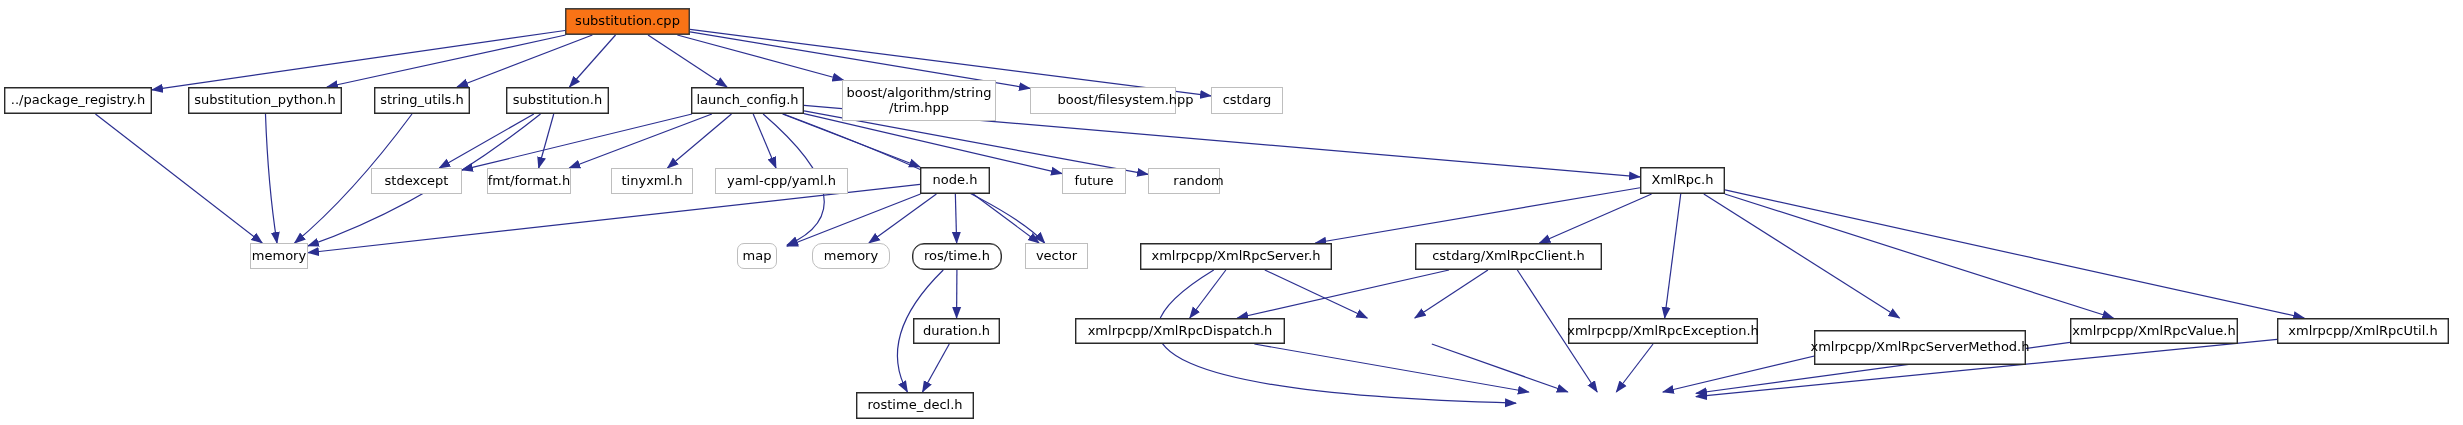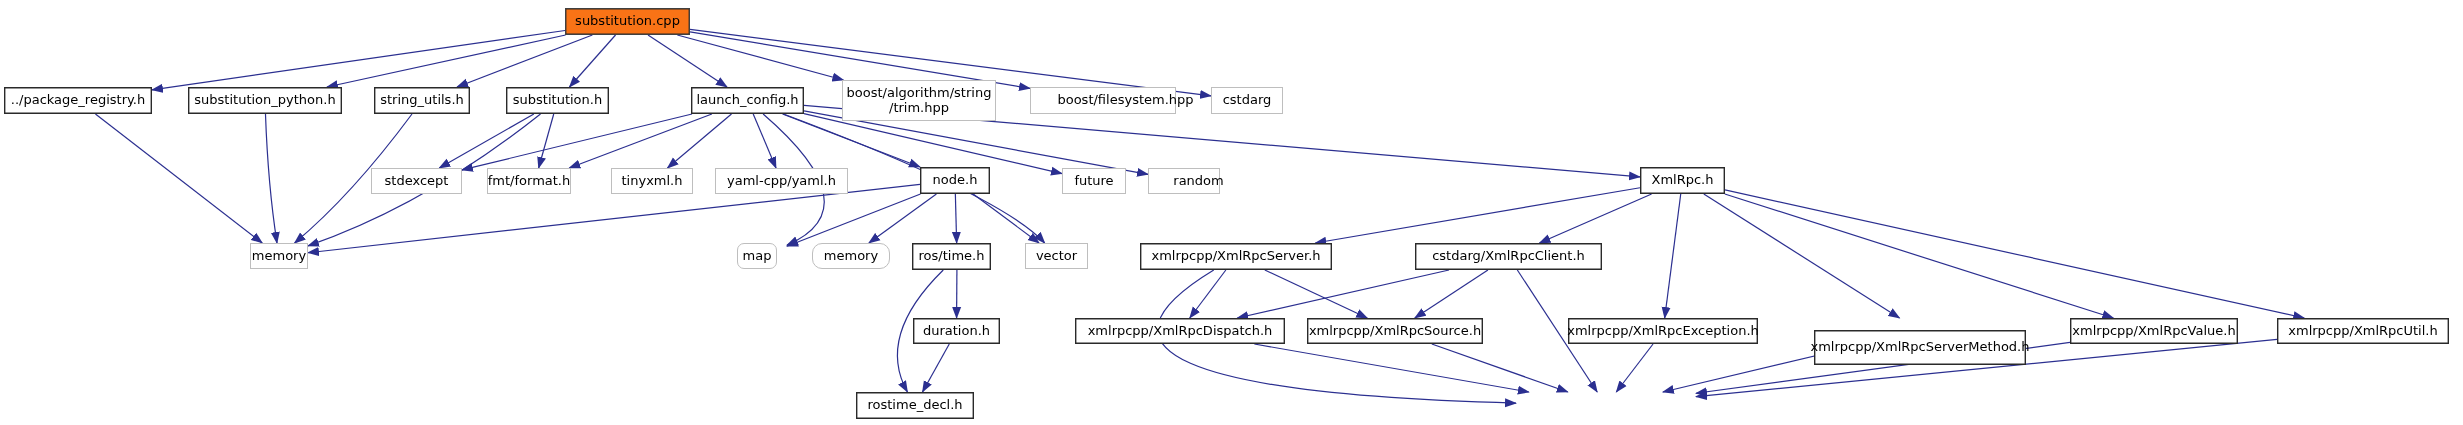--- a/index.html
+++ b/index.html
@@ -89,25 +89,24 @@
     <div class="gnode plain" style="left: 487px; top: 168px; width: 84px; height: 26px;">fmt/format.h</div>
     <div class="gnode plain" style="left: 611px; top: 168px; width: 82px; height: 26px;">tinyxml.h</div>
     <div class="gnode plain" style="left: 715px; top: 168px; width: 133px; height: 26px;">yaml-cpp/yaml.h</div>
     <div class="gnode linked" style="left: 920px; top: 167px; width: 70px; height: 27px;">node.h</div>
     <div class="gnode plain" style="left: 1062px; top: 168px; width: 64px; height: 26px;">future</div>
     <div class="gnode plain" style="left: 1148px; top: 168px; width: 72px; height: 26px; padding-left: 32px;">random</div>
     <div class="gnode linked" style="left: 1640px; top: 167px; width: 85px; height: 27px; text-align: right;">XmlRpc.h</div>
     <div class="gnode plain" style="left: 250px; top: 243px; width: 58px; height: 26px;">memory</div>
     <div class="gnode plain" style="left: 737px; top: 243px; width: 40px; height: 26px; border-radius: 7px;">map</div>
     <div class="gnode plain" style="left: 812px; top: 243px; width: 78px; height: 26px; border-radius: 10px;">memory</div>
-    <div class="gnode linked" style="left: 912px; top: 243px; width: 79px; height: 27px;">ros/time.h</div>
+    <div class="gnode linked" style="left: 912px; top: 243px; width: 90px; height: 27px; border-radius: 12px;">ros/time.h</div>
     <div class="gnode plain" style="left: 1025px; top: 243px; width: 63px; height: 26px;">vector</div>
     <div class="gnode linked" style="left: 1140px; top: 243px; width: 192px; height: 27px;">xmlrpcpp/XmlRpcServer.h</div>
     <div class="gnode linked" style="left: 1415px; top: 243px; width: 187px; height: 27px;">cstdarg/XmlRpcClient.h</div>
     <div class="gnode linked" style="left: 913px; top: 318px; width: 87px; height: 26px;">duration.h</div>
     <div class="gnode linked" style="left: 1075px; top: 318px; width: 210px; height: 26px;">xmlrpcpp/XmlRpcDispatch.h</div>
-    <div class="gnode linked" style="left: 1307px; top: 318px; width: 176px; height: 26px;">xmlrpcpp/XmlRpcSource.h</div>
     <div class="gnode linked" style="left: 1568px; top: 318px; width: 190px; height: 26px;">xmlrpcpp/XmlRpcException.h</div>
     <div class="gnode linked" style="left: 1814px; top: 330px; width: 212px; height: 35px;">xmlrpcpp/XmlRpcServerMethod.h</div>
     <div class="gnode linked" style="left: 2070px; top: 318px; width: 168px; height: 26px;">xmlrpcpp/XmlRpcValue.h</div>
     <div class="gnode linked" style="left: 2277px; top: 318px; width: 172px; height: 26px;">xmlrpcpp/XmlRpcUtil.h</div>
     <div class="gnode linked" style="left: 856px; top: 392px; width: 118px; height: 27px;">rostime_decl.h</div>
   </div>
 
 </body></html>

